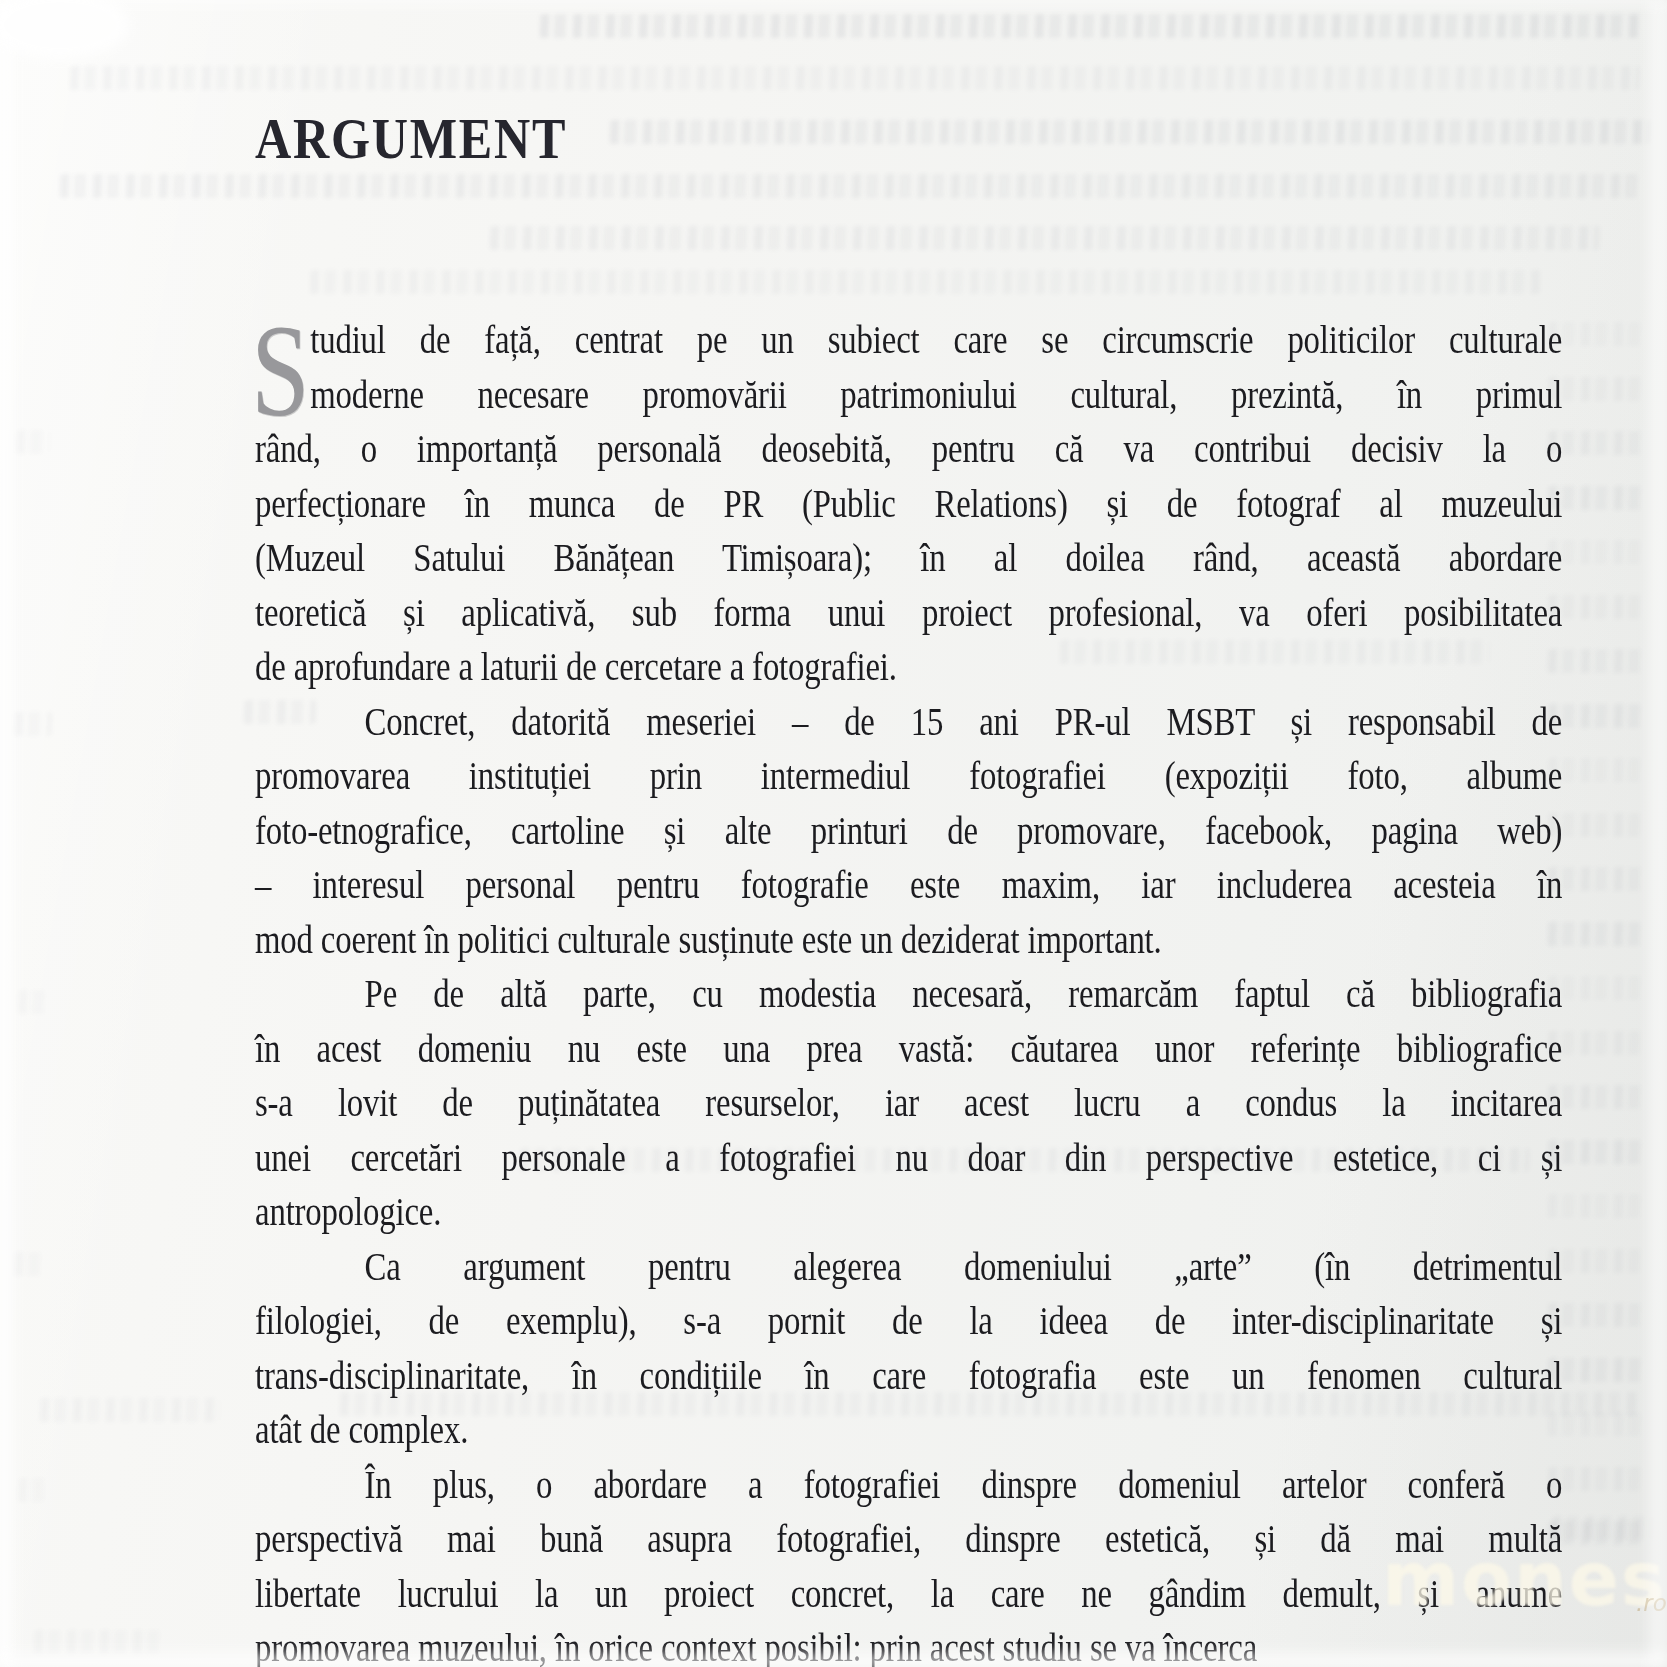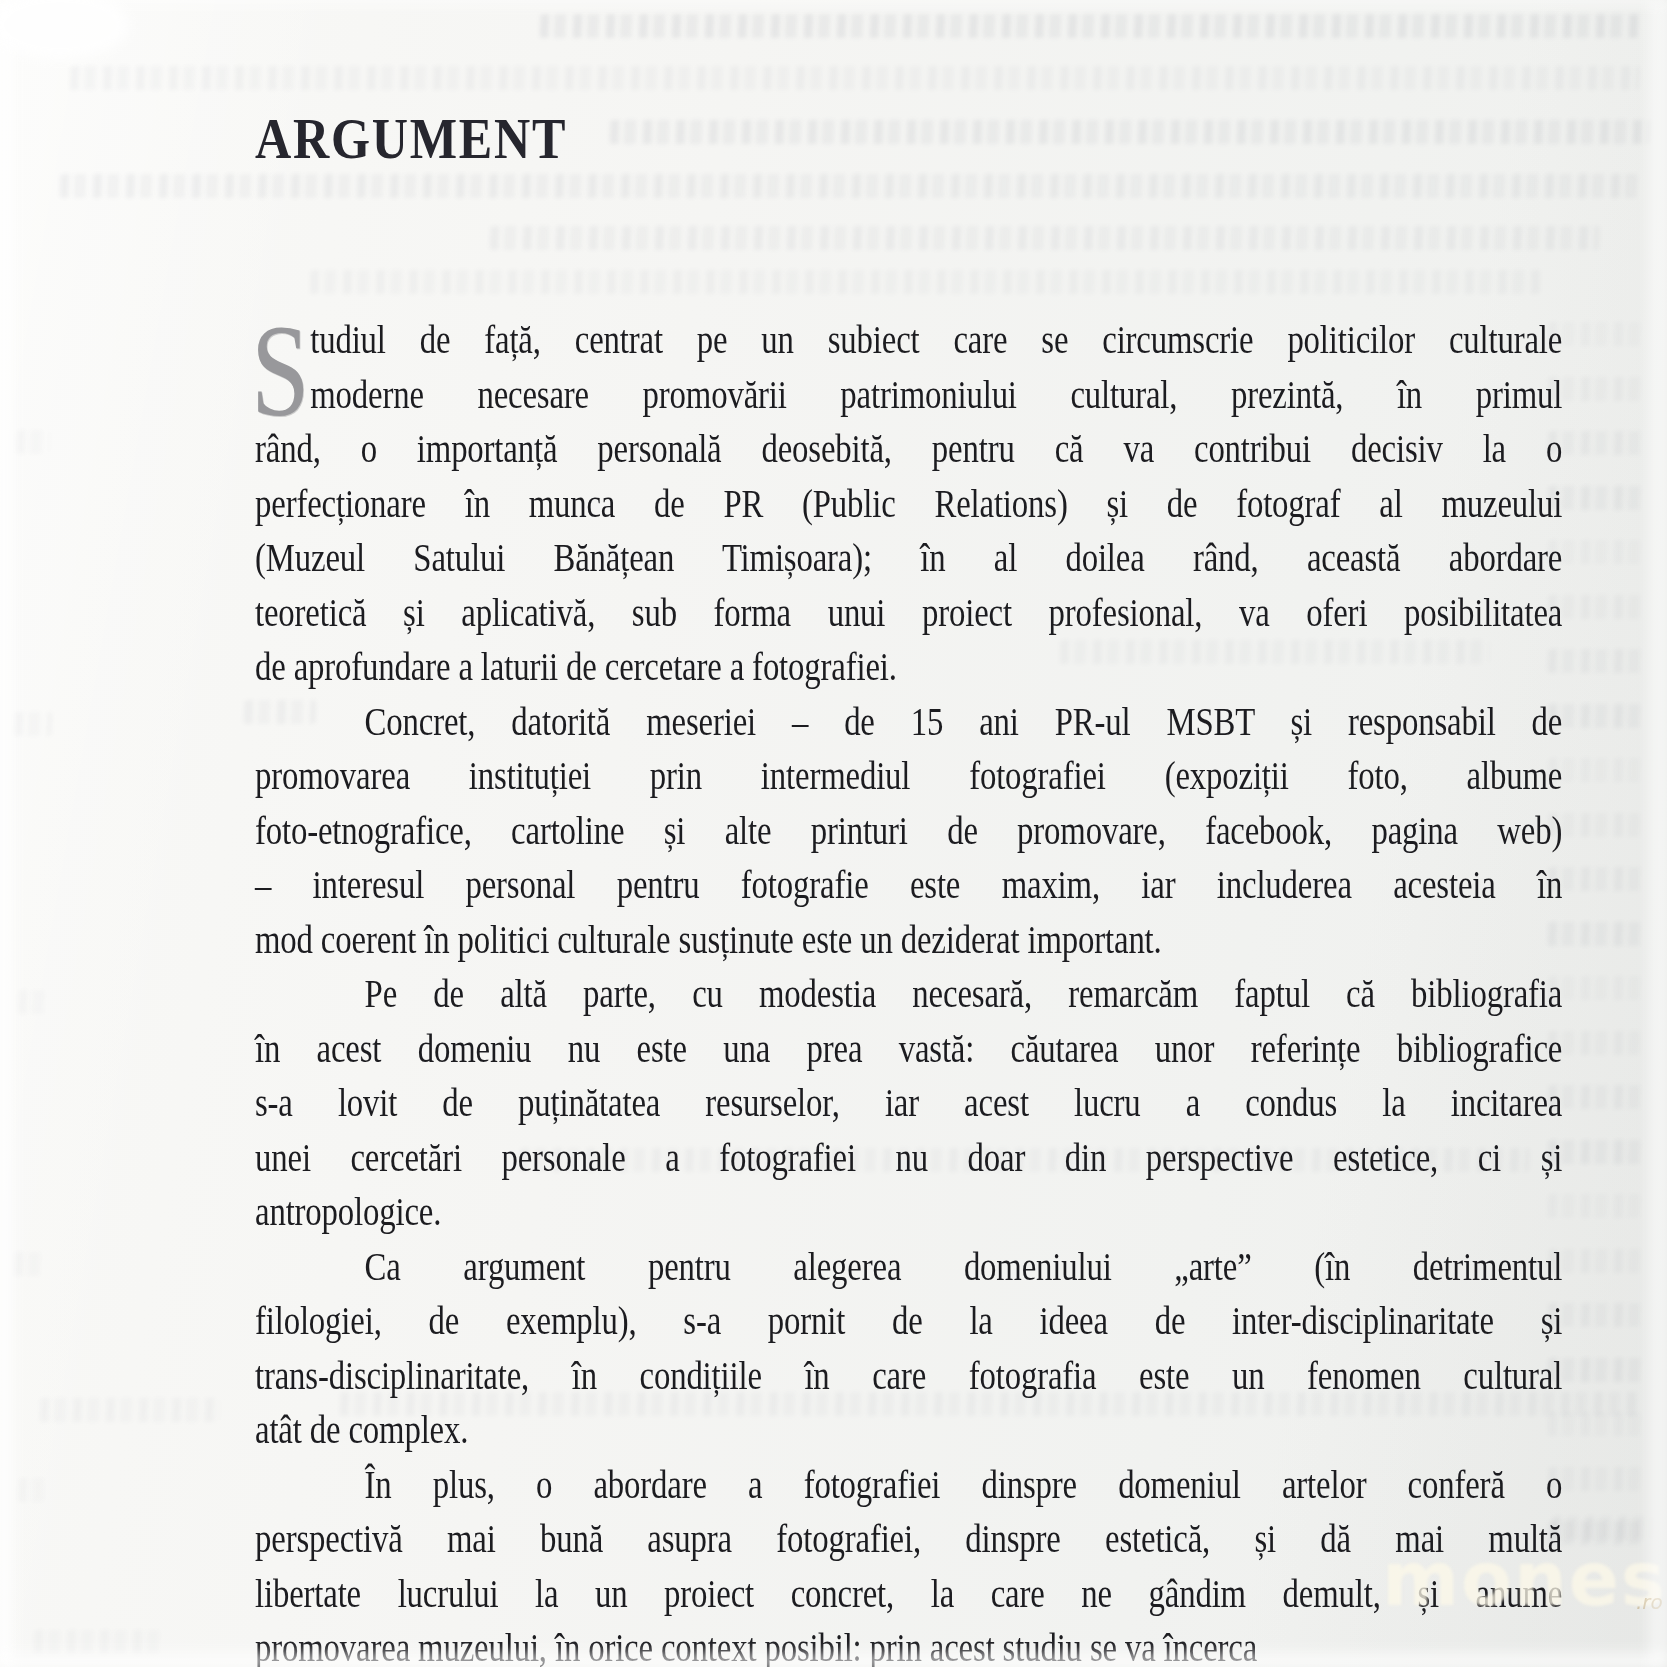--- a/index.html
+++ b/index.html
@@ -61,21 +61,21 @@
   
   .watermark{
     position:absolute;left:1382px;top:1536px;
     font-family:"DejaVu Sans","Liberation Sans",sans-serif;font-weight:bold;
     font-size:74px;letter-spacing:2px;color:rgba(252,248,232,.75);
     filter:blur(1.5px);white-space:nowrap;
   }
   .watermark-ro{
     position:absolute;left:1636px;top:1590px;
     font-family:"DejaVu Sans",sans-serif;font-style:italic;
-    font-size:20px;color:rgba(190,165,120,.55);filter:blur(.5px);
+    font-size:23px;color:rgba(190,165,120,.55);filter:blur(.5px);
   }
 </style>
 </head>
 <body>
 
 <div class="page">
 
   <div id="ghosts">
       <div class="ghost" style="left: 540px; top: 14px; width: 1100px; opacity: 0.55;"></div>
       <div class="ghost" style="left: 70px; top: 66px; width: 1570px; opacity: 0.3;"></div>

